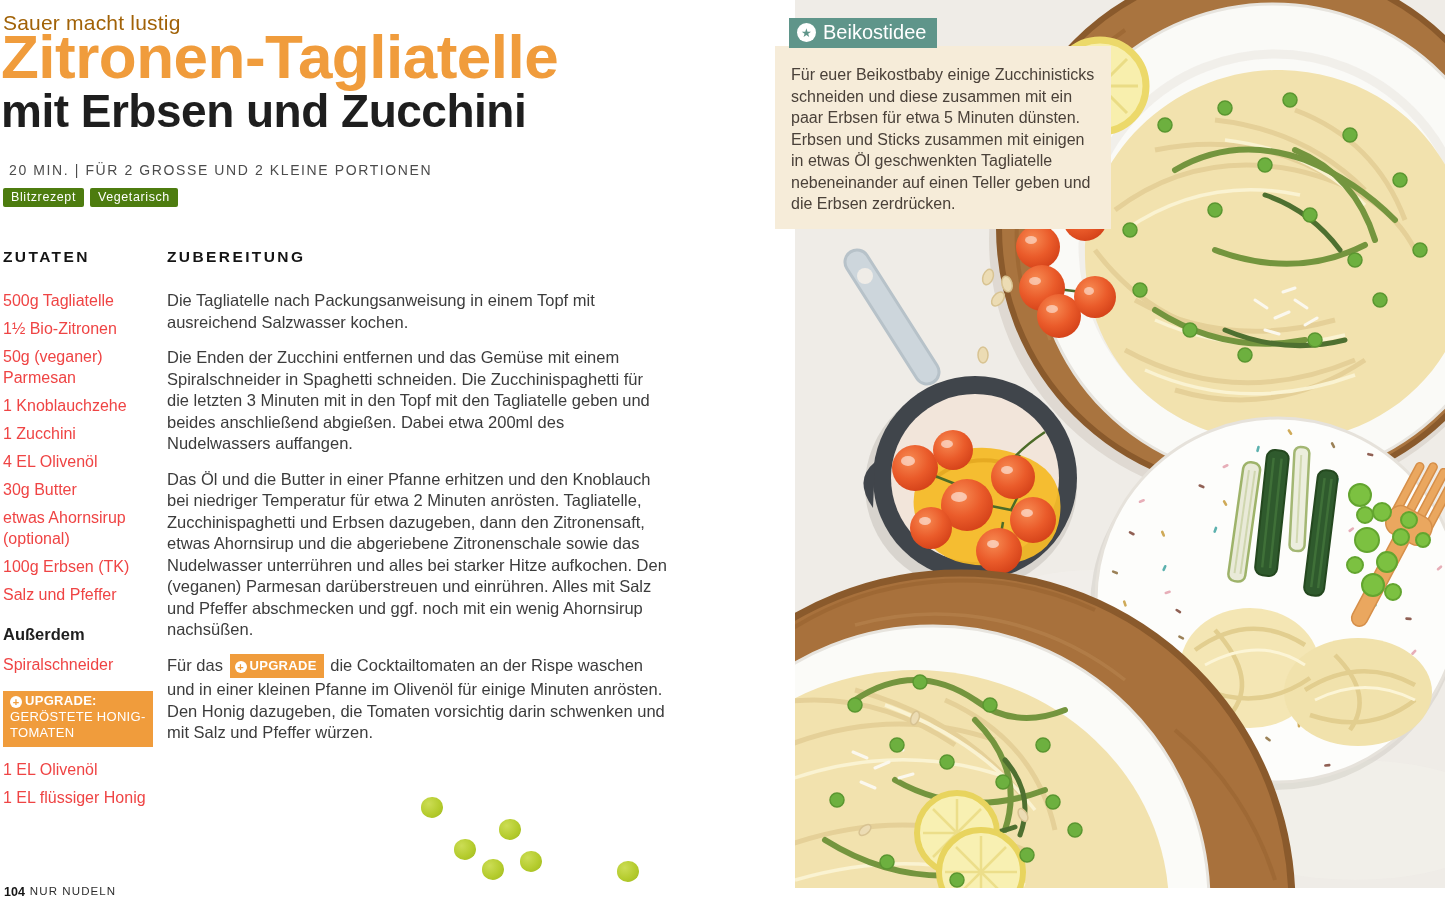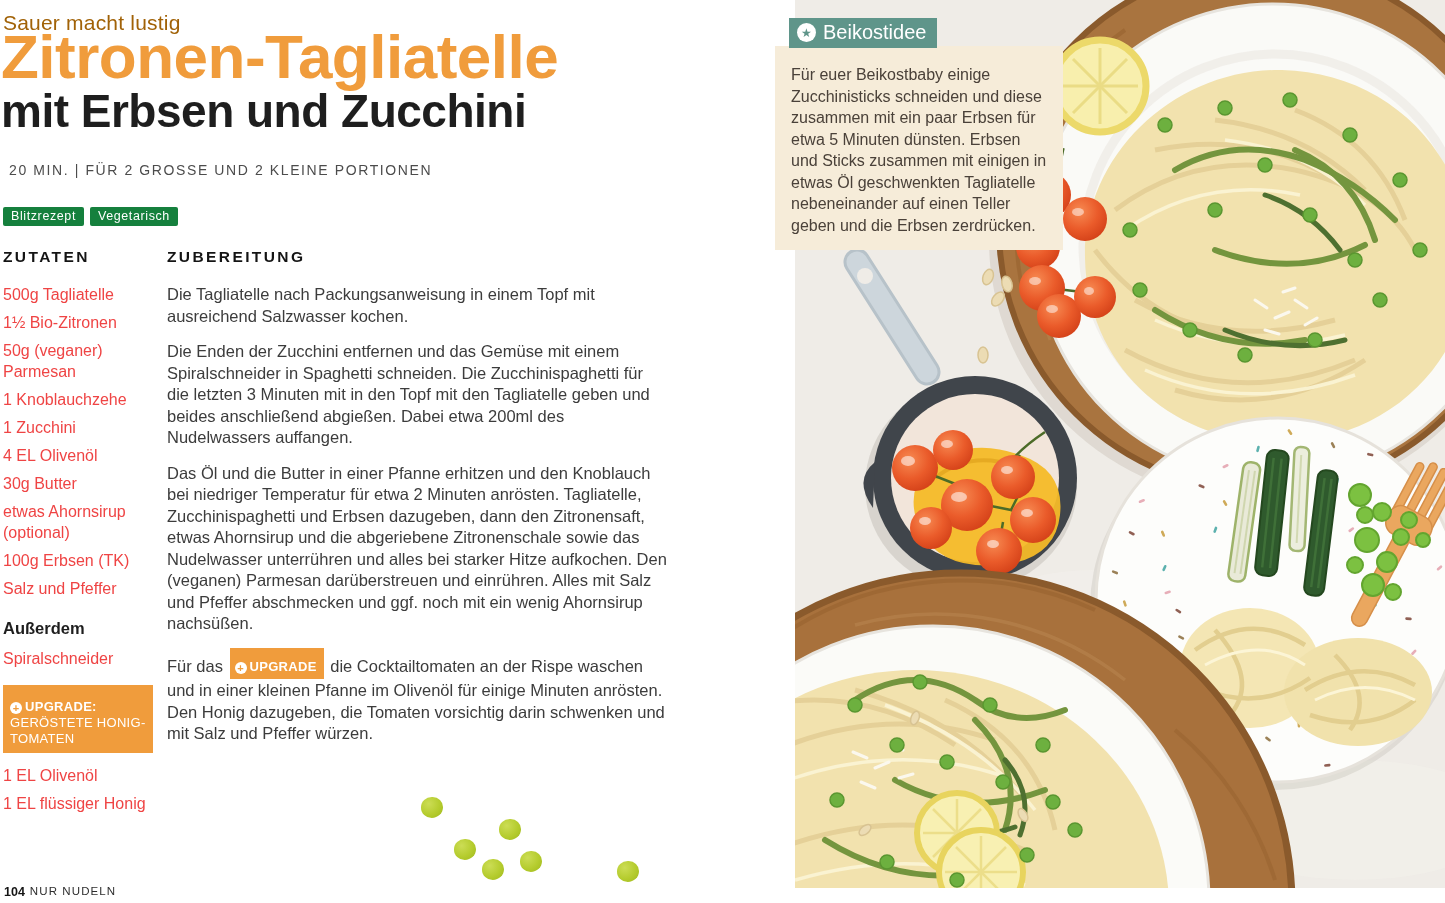--- a/index.html
+++ b/index.html
@@ -10,39 +10,39 @@
     -webkit-font-smoothing:antialiased;
   }
   .abs{position:absolute;}
 
   
   .kicker{left:3px;top:11px;font-size:21px;color:#a16207;letter-spacing:.2px;}
   .title1{left:1px;top:32px;font-size:62px;line-height:50px;font-weight:700;color:#f09c3c;letter-spacing:-.5px;}
   .title2{left:1px;top:86px;font-size:46px;line-height:50px;font-weight:700;color:#1e1e1e;letter-spacing:-.5px;text-align:right;}
   .meta{left:9px;top:162px;font-size:14px;letter-spacing:1.6px;color:#4c4c4c;}
   .tags{left:3px;top:188px;display:flex;gap:6px;}
-  .tag{background:#15803d;color:#fff;font-size:12.5px;letter-spacing:.6px;padding:2px 8px 3px;border-radius:2px;margin-top:19px;}
+  .tag{background:#4d7c0f;color:#fff;font-size:12.5px;letter-spacing:.6px;padding:2px 8px 3px;border-radius:2px;}
 
   
-  h2.colhead{margin:0 0 18px 0;font-size:15.5px;font-weight:700;letter-spacing:2.4px;color:#141414;}
+  h2.colhead{margin:0 0 24px 0;font-size:15.5px;font-weight:700;letter-spacing:2.4px;color:#141414;}
   .col-ing{left:3px;top:248px;width:150px;}
   .ing-item{font-size:16px;line-height:21px;color:#ef4444;margin-bottom:7px;}
   .also-head{font-size:16.5px;font-weight:700;color:#1e1e1e;margin:20px 0 10px;}
   .upgrade-box{margin:16px 0 12px;width:150px;box-sizing:border-box;background:#f09c3c;color:#fff;
-    padding:14px 7px 6px;font-size:13px;line-height:16px;letter-spacing:.3px;}
+    padding:2px 7px 6px;font-size:13px;line-height:16px;letter-spacing:.3px;}
   .upgrade-box b{font-weight:700;}
   .plus-circle{display:inline-block;width:12px;height:12px;border-radius:50%;background:#fff;color:#f09c3c;
     font-size:11px;line-height:12px;font-weight:700;text-align:center;margin-right:3px;vertical-align:-1px;}
   .col-prep{left:167px;top:248px;width:500px;}
   .col-prep p{margin:0 0 14px 0;font-size:16.5px;line-height:21.5px;color:#3c3c3c;}
   .badge-inline{display:inline-block;background:#f09c3c;color:#fff;font-size:13px;font-weight:700;
-    letter-spacing:.3px;padding:8px 7px 2px 5px;margin:0 2px;transform:translateY(-1px);}
+    letter-spacing:.3px;padding:1px 7px 2px 5px;margin:0 2px;transform:translateY(-1px);}
 
   
-  .tipbox{left:775px;top:46px;width:288px;box-sizing:border-box;background:#f6ecd9;padding:18px 16px 14px;z-index:5;}
+  .tipbox{left:775px;top:46px;width:336px;box-sizing:border-box;background:#f6ecd9;padding:18px 16px 14px;z-index:5;}
   .tipbox .tiptext{font-size:16px;line-height:21.5px;color:#4a4139;}
   .tip-badge{left:789px;top:18px;z-index:6;background:#5f958a;color:#fff;display:flex;align-items:center;gap:7px;
     padding:3px 11px 4px 8px;font-size:20px;}
   .star-circle{display:inline-flex;width:19px;height:19px;border-radius:50%;background:#fff;color:#5f958a;
     font-size:12px;align-items:center;justify-content:center;}
 
   
   .photo{left:795px;top:0;width:650px;height:888px;background:#efece7;overflow:hidden;}
   .photo svg{display:block;}
 

